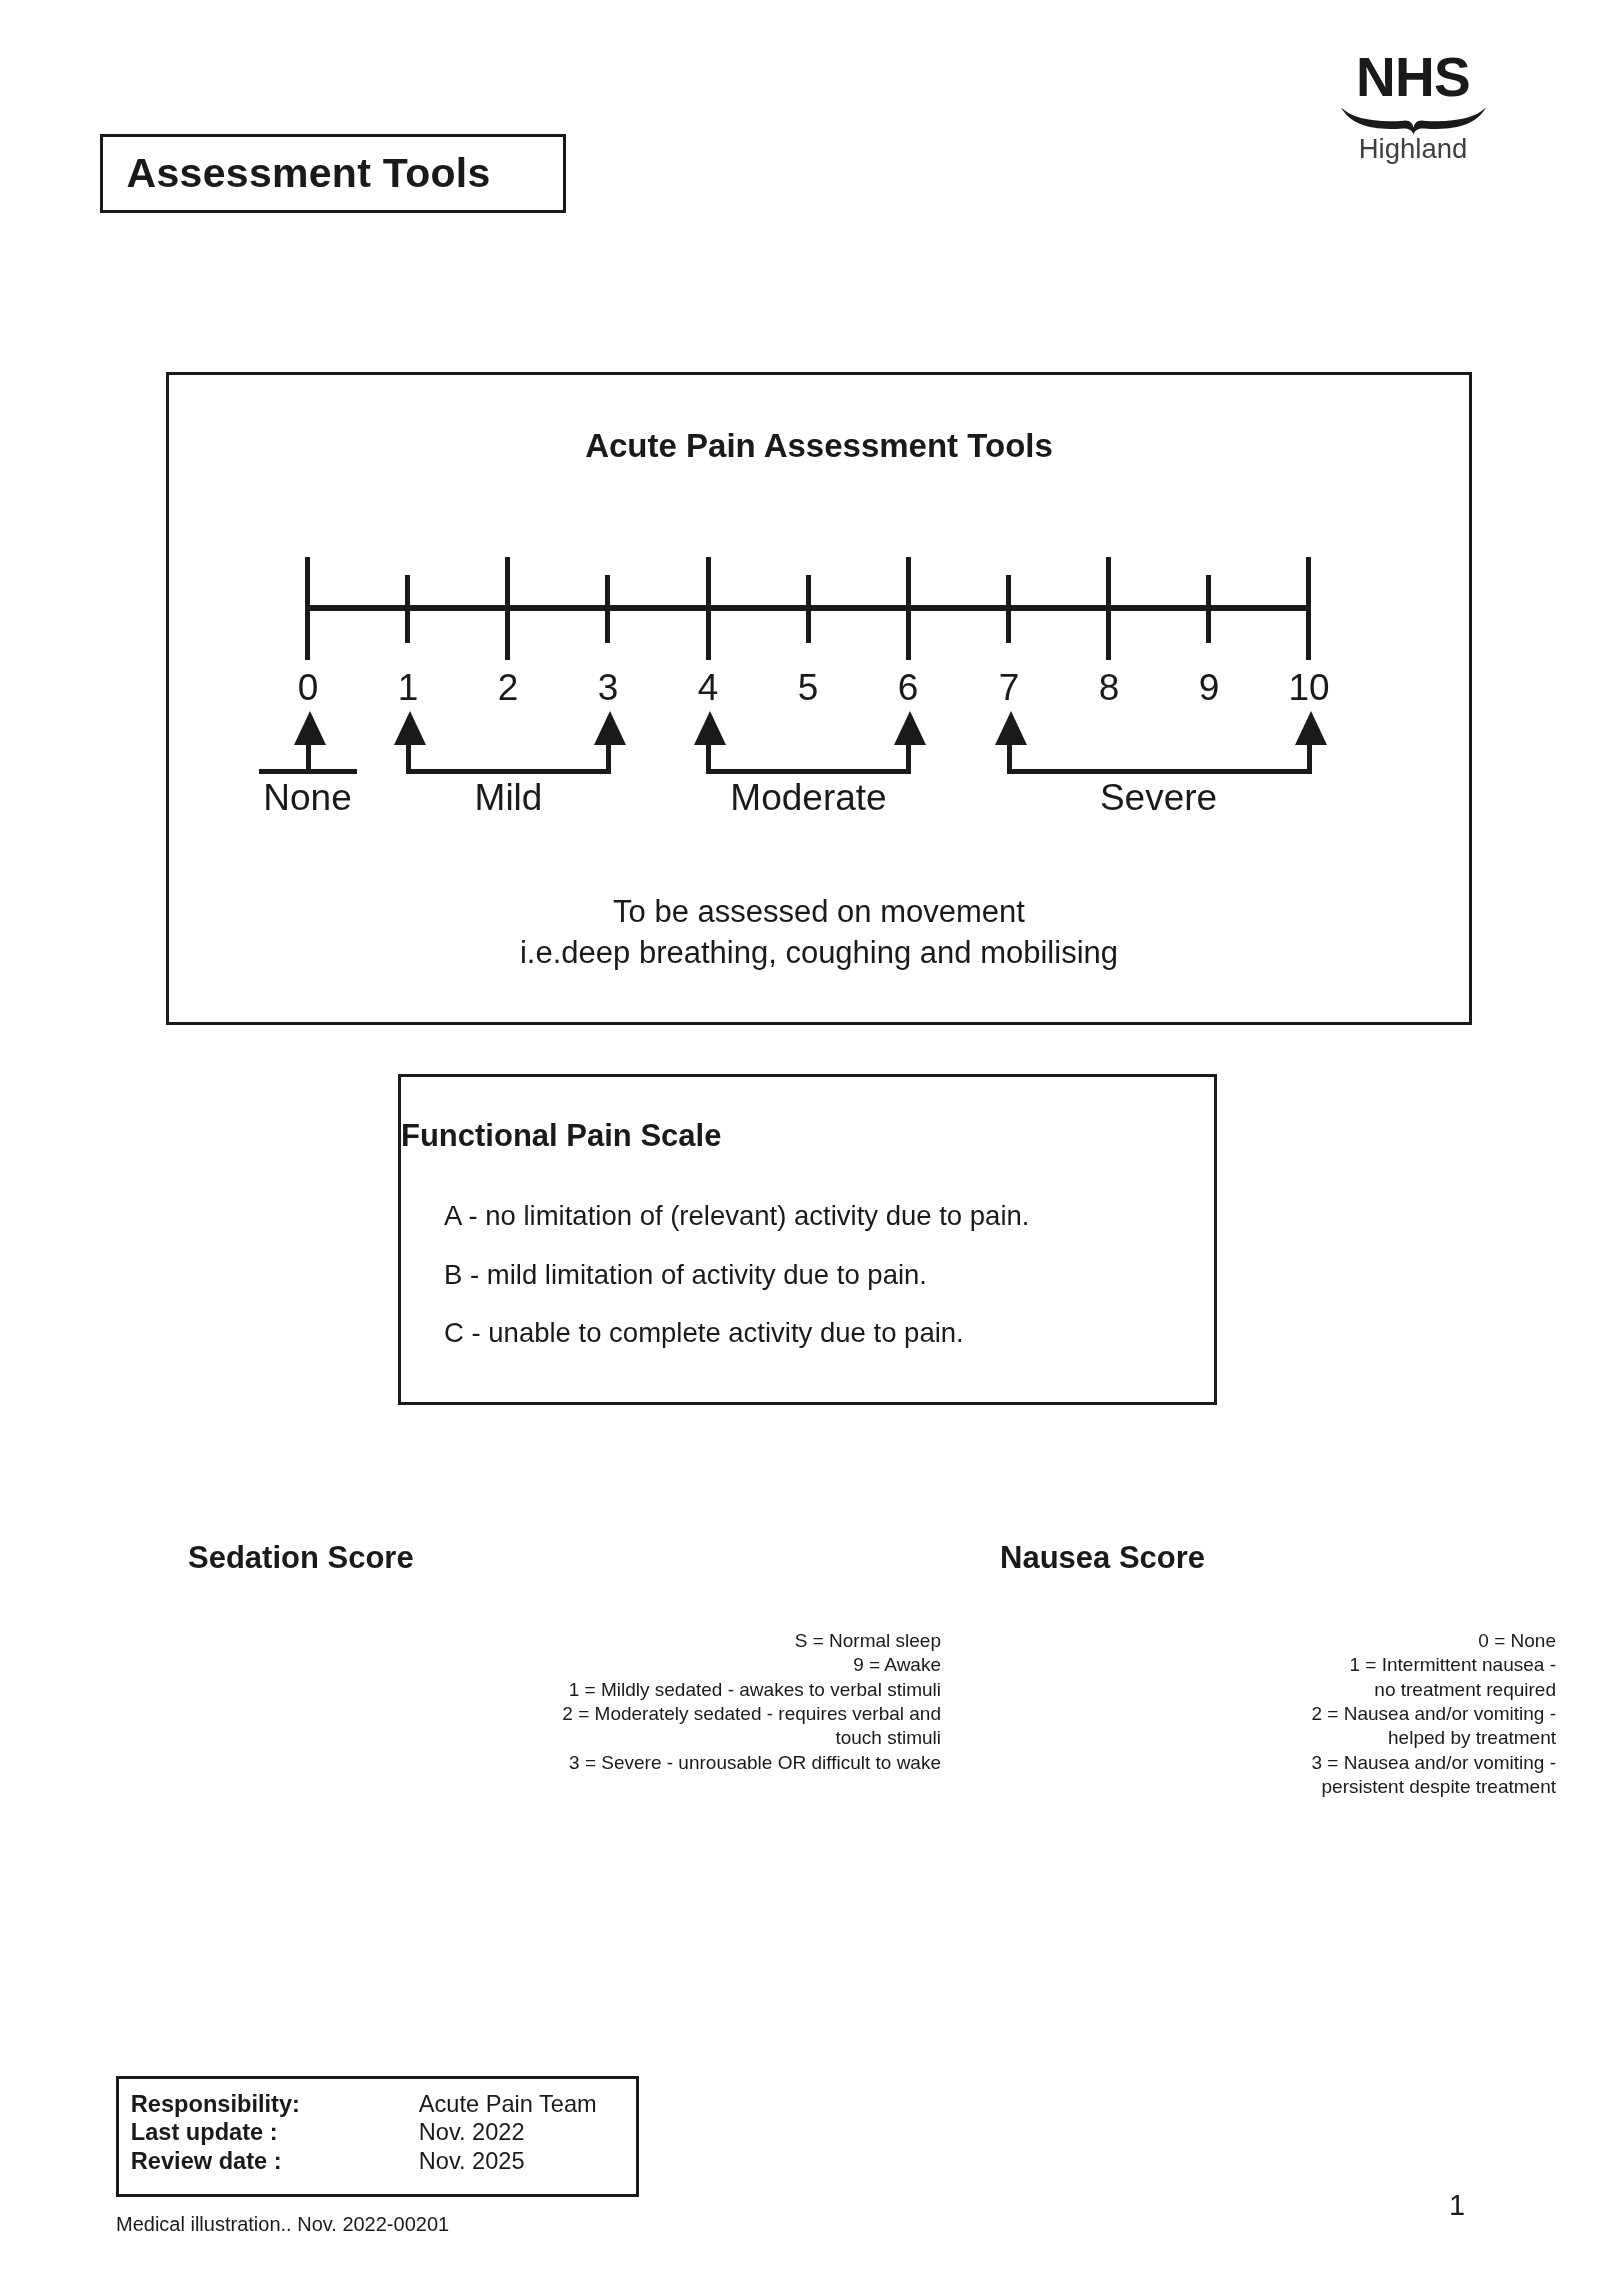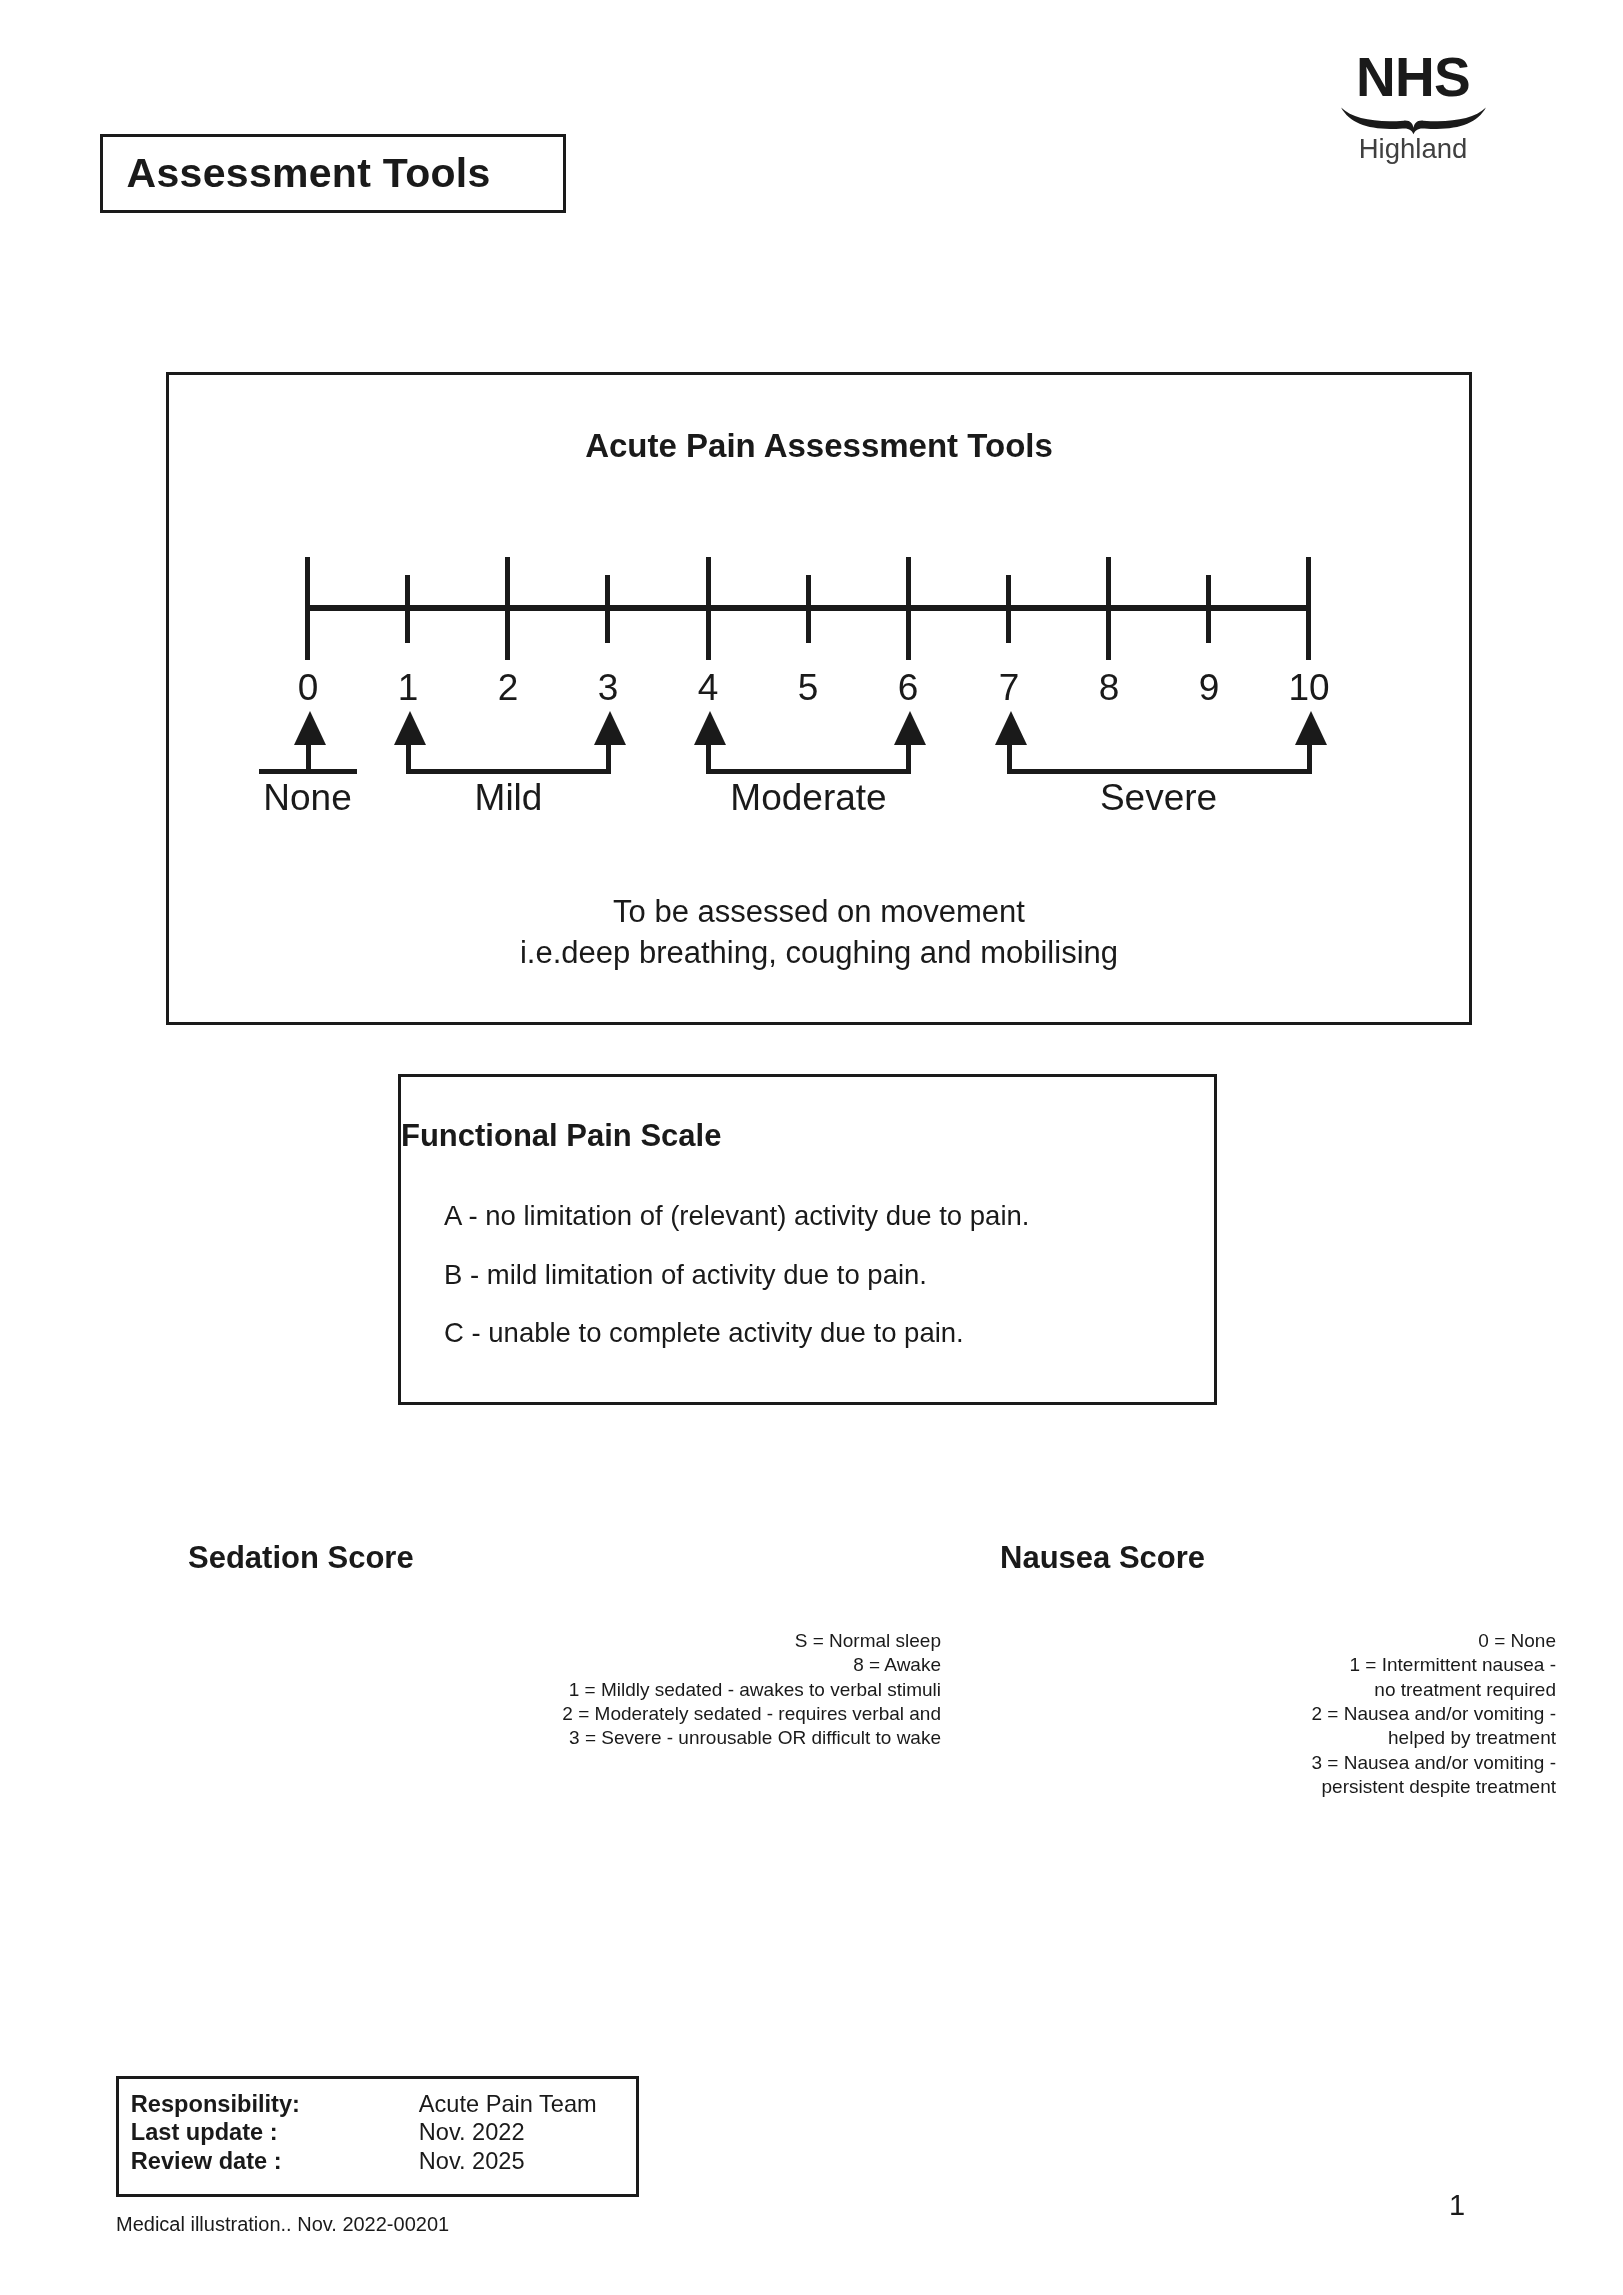--- a/index.html
+++ b/index.html
@@ -351,23 +351,24 @@
         <div class="fps-item">A - no limitation of (relevant) activity due to pain.</div>
         <div class="fps-item">B - mild limitation of activity due to pain.</div>
         <div class="fps-item">C - unable to complete activity due to pain.</div>
       </div>
   </div>
 
   <div id="sedation-col" class="score-col">
     <div class="score-heading">Sedation Score</div>
     <div id="sedation-lines">
         <div class="score-line">S = Normal sleep</div>
-        <div class="score-line">8 = Awake</div>
+        <div class="score-line">9 = Awake</div>
         <div class="score-line">1 = Mildly sedated - awakes to verbal stimuli</div>
         <div class="score-line">2 = Moderately sedated - requires verbal and</div>
+        <div class="score-line">        touch stimuli</div>
         <div class="score-line">3 = Severe - unrousable OR difficult to wake</div>
       </div>
   </div>
 
   <div id="nausea-col" class="score-col">
     <div class="score-heading">Nausea Score</div>
     <div id="nausea-lines">
         <div class="score-line">0 = None</div>
         <div class="score-line">1 = Intermittent nausea -</div>
         <div class="score-line">      no treatment required</div>

